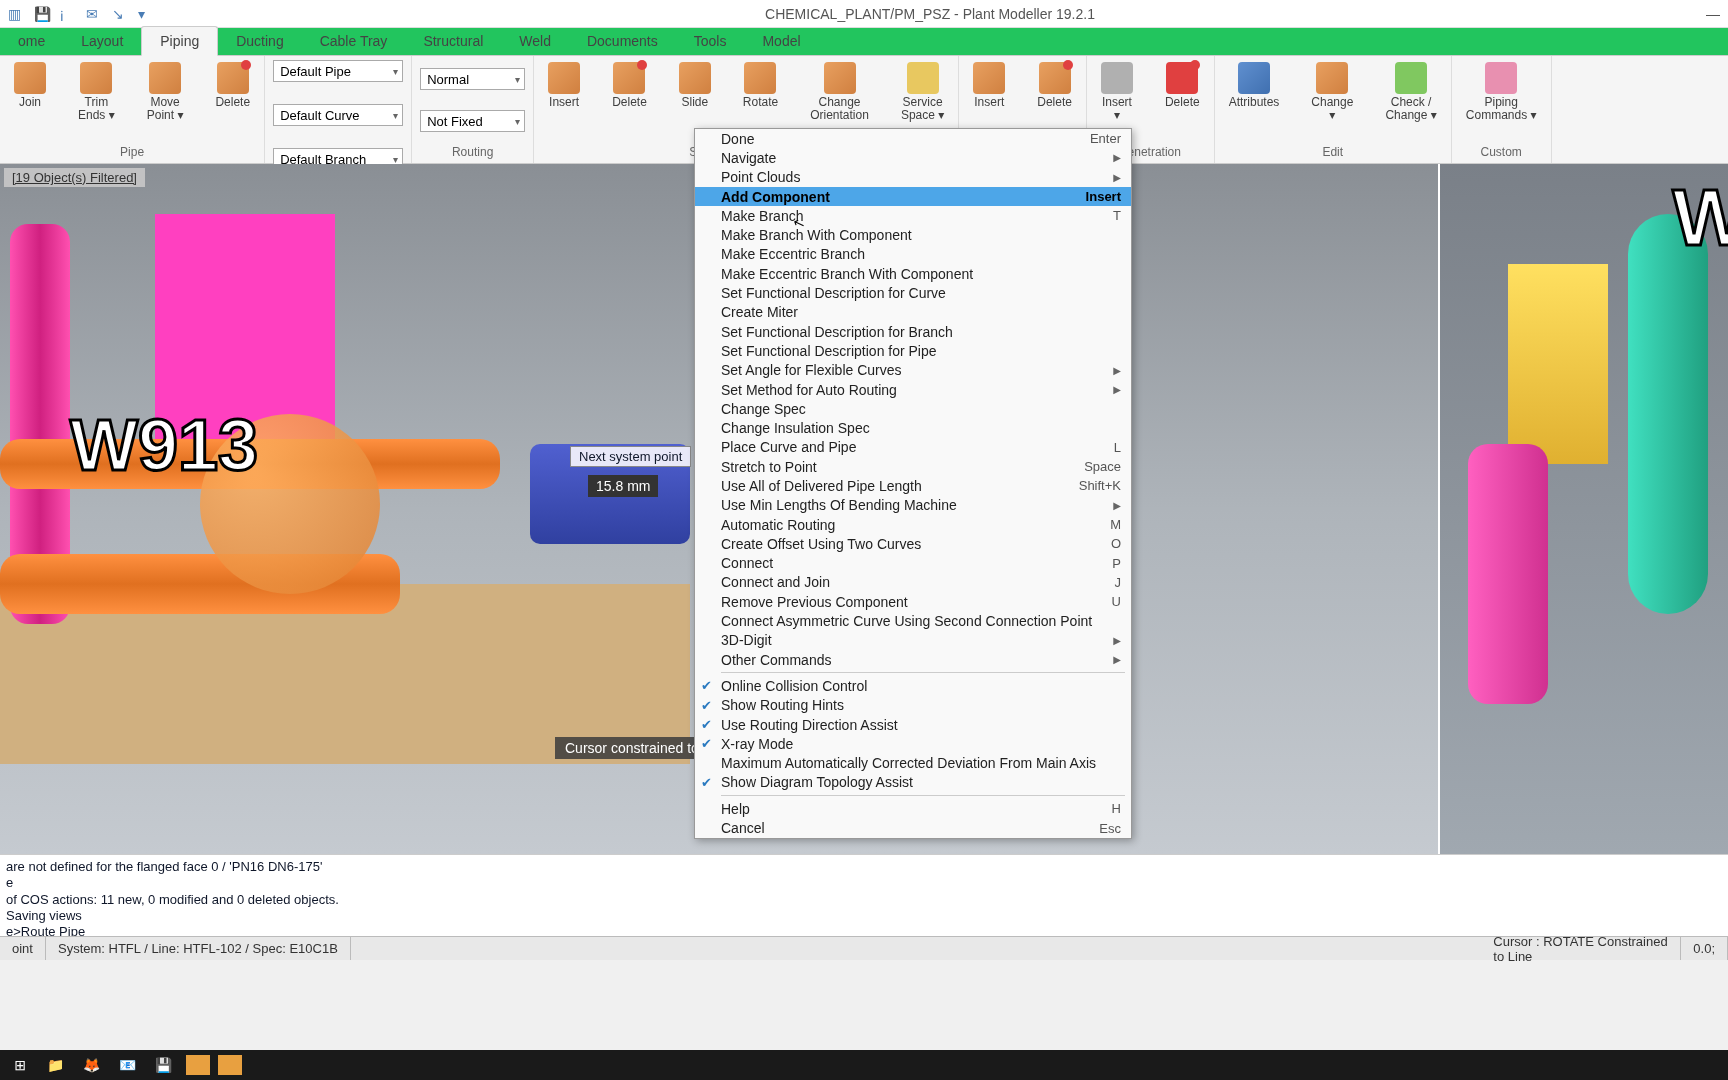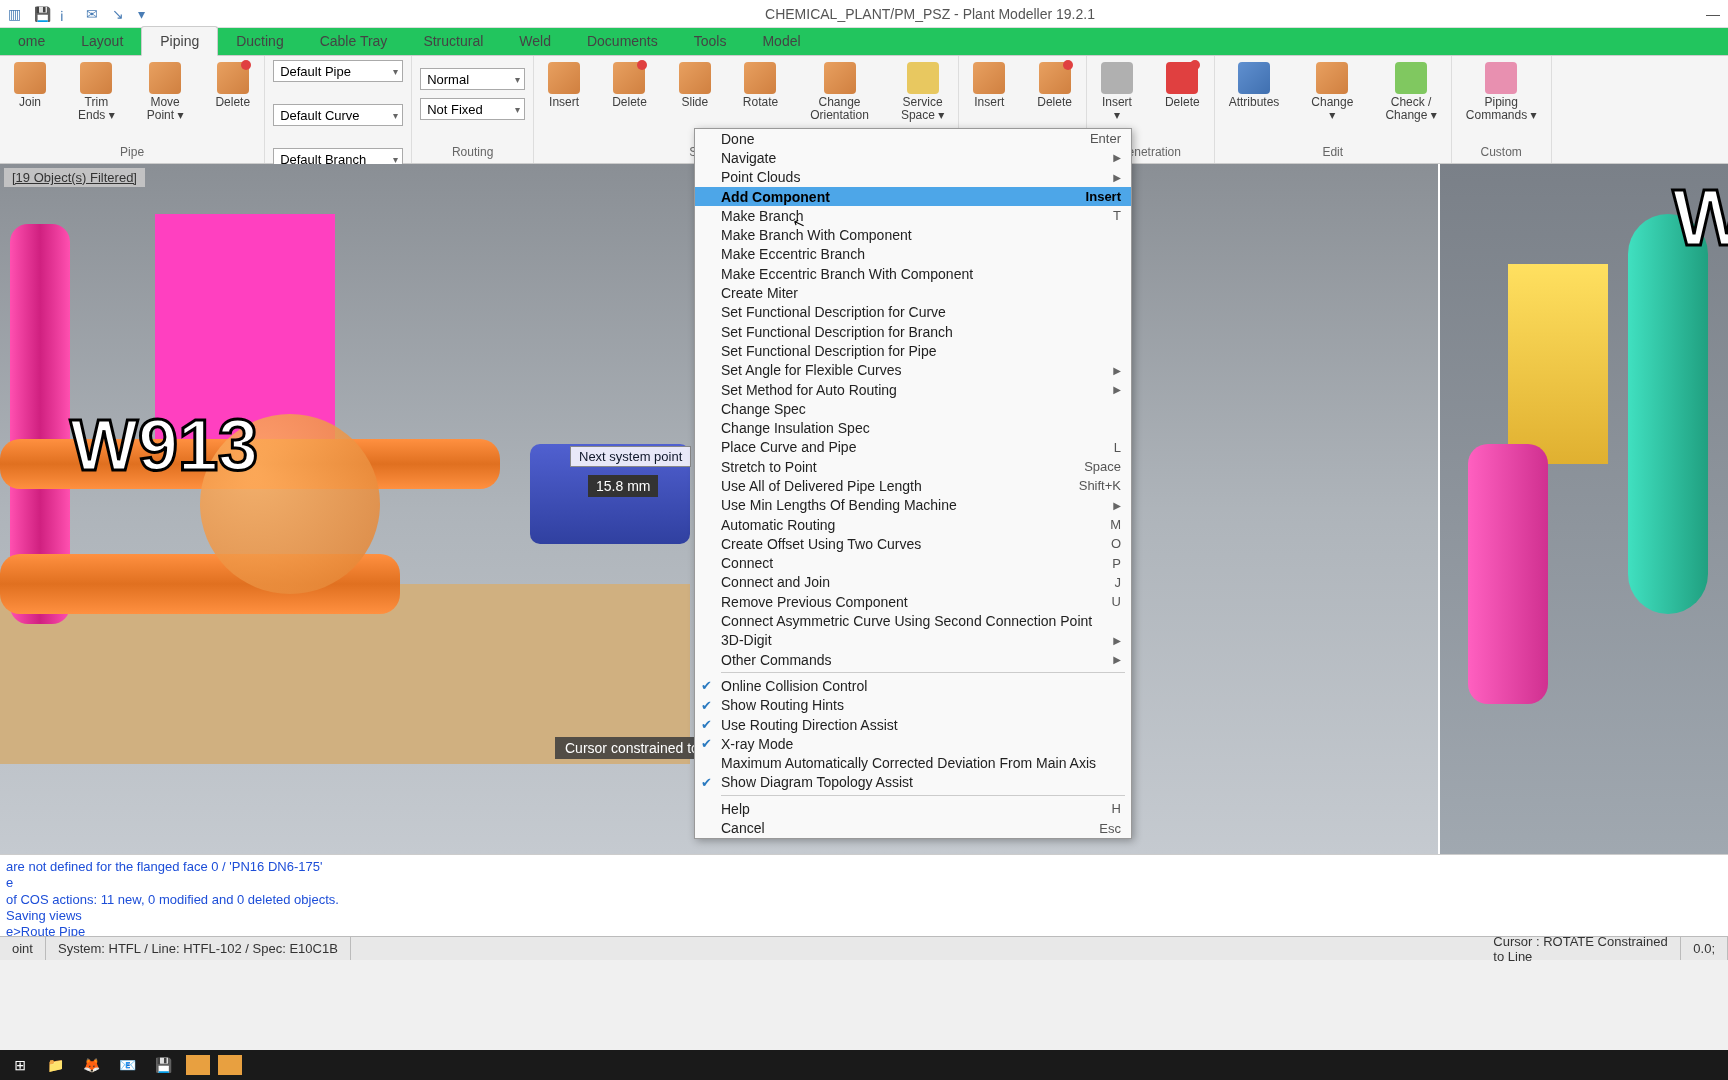--- a/index.html
+++ b/index.html
@@ -53,21 +53,21 @@
 .menu-item { display: flex; align-items: center; padding: 2px 10px 2px 26px; font-size: 14px; color: #222; height: 19.3px; cursor: pointer; position: relative; }
 .menu-item.highlighted { background: #4da6e8; color: #000; font-weight: bold; }
 .menu-item .shortcut { margin-left: auto; color: #555; font-size: 13px; }
 .menu-item .submenu-arrow { margin-left: auto; color: #666; font-size: 10px; }
 .menu-item.highlighted .shortcut, .menu-item.highlighted .submenu-arrow { color: #000; }
 .menu-sep { height: 1px; background: #ccc; margin: 3px 6px 3px 26px; }
 .menu-check { position: absolute; left: 6px; color: #2a7ac0; font-size: 13px; }
 
 .cursor-fake { position:absolute; left:793px; top:215px; z-index:200; font-size:14px; transform: rotate(-20deg); }
 
-.log-area { height: 82px; background: #fff; border-top: 1px solid #ccc; padding: 4px 6px; font-size: 13px; color: #1d4ed8; line-height: 1.25; overflow: hidden; }
+.log-area { height: 82px; background: #fff; border-top: 1px solid #ccc; padding: 4px 6px; font-size: 13px; color: #0f172a; line-height: 1.25; overflow: hidden; }
 
 .status-bar { height: 24px; background: #e8e8e8; border-top: 1px solid #bbb; display: flex; align-items: center; font-size: 13px; color: #333; }
 .status-cell { padding: 0 12px; border-right: 1px solid #bbb; height: 100%; display: flex; align-items: center; }
 
 .taskbar { position: absolute; bottom: 0; left: 0; right: 0; height: 30px; background: #1a1a1a; display: flex; align-items: center; padding: 0 6px; gap: 8px; }
 .taskbar-item { width: 28px; height: 24px; display: flex; align-items: center; justify-content: center; font-size: 14px; }
 
 
 .shape1{left:10px;top:60px;width:60px;height:400px;}
 .shape2{left:155px;top:50px;width:180px;height:260px;}
@@ -137,21 +137,21 @@
   </div>
   <div class="ribbon-group">
     <div class="ribbon-group-content" style="flex-direction:column;">
       <div class="ribbon-dropdown">Default Pipe</div>
       <div class="ribbon-dropdown">Default Curve</div>
       <div class="ribbon-dropdown">Default Branch</div>
     </div>
     <div class="ribbon-group-label">Functional Descriptions</div>
   </div>
   <div class="ribbon-group">
-    <div class="ribbon-group-content" style="flex-direction:column; gap:6px; padding-top:8px;">
+    <div class="ribbon-group-content" style="flex-direction:column; gap:18px; padding-top:8px;">
       <div class="ribbon-dropdown" style="width:105px">Normal</div>
       <div class="ribbon-dropdown" style="width:105px">Not Fixed</div>
     </div>
     <div class="ribbon-group-label">Routing</div>
   </div>
   <div class="ribbon-group">
     <div class="ribbon-group-content">
       <div class="ribbon-btn">
           <div class="icon"></div>
           <div class="label">Insert</div>
@@ -287,24 +287,24 @@
     <div class="menu-item">
       <span>Make Branch With Component</span>
     </div>
     <div class="menu-item">
       <span>Make Eccentric Branch</span>
     </div>
     <div class="menu-item">
       <span>Make Eccentric Branch With Component</span>
     </div>
     <div class="menu-item">
+      <span>Set Functional Description for Curve</span>
+    </div>
+    <div class="menu-item">
       <span>Create Miter</span>
-    </div>
-    <div class="menu-item">
-      <span>Set Functional Description for Curve</span>
     </div>
     <div class="menu-item">
       <span>Set Functional Description for Branch</span>
     </div>
     <div class="menu-item">
       <span>Set Functional Description for Pipe</span>
     </div>
     <div class="menu-item">
       <span>Set Angle for Flexible Curves</span>
       <span class="submenu-arrow">▶</span>

